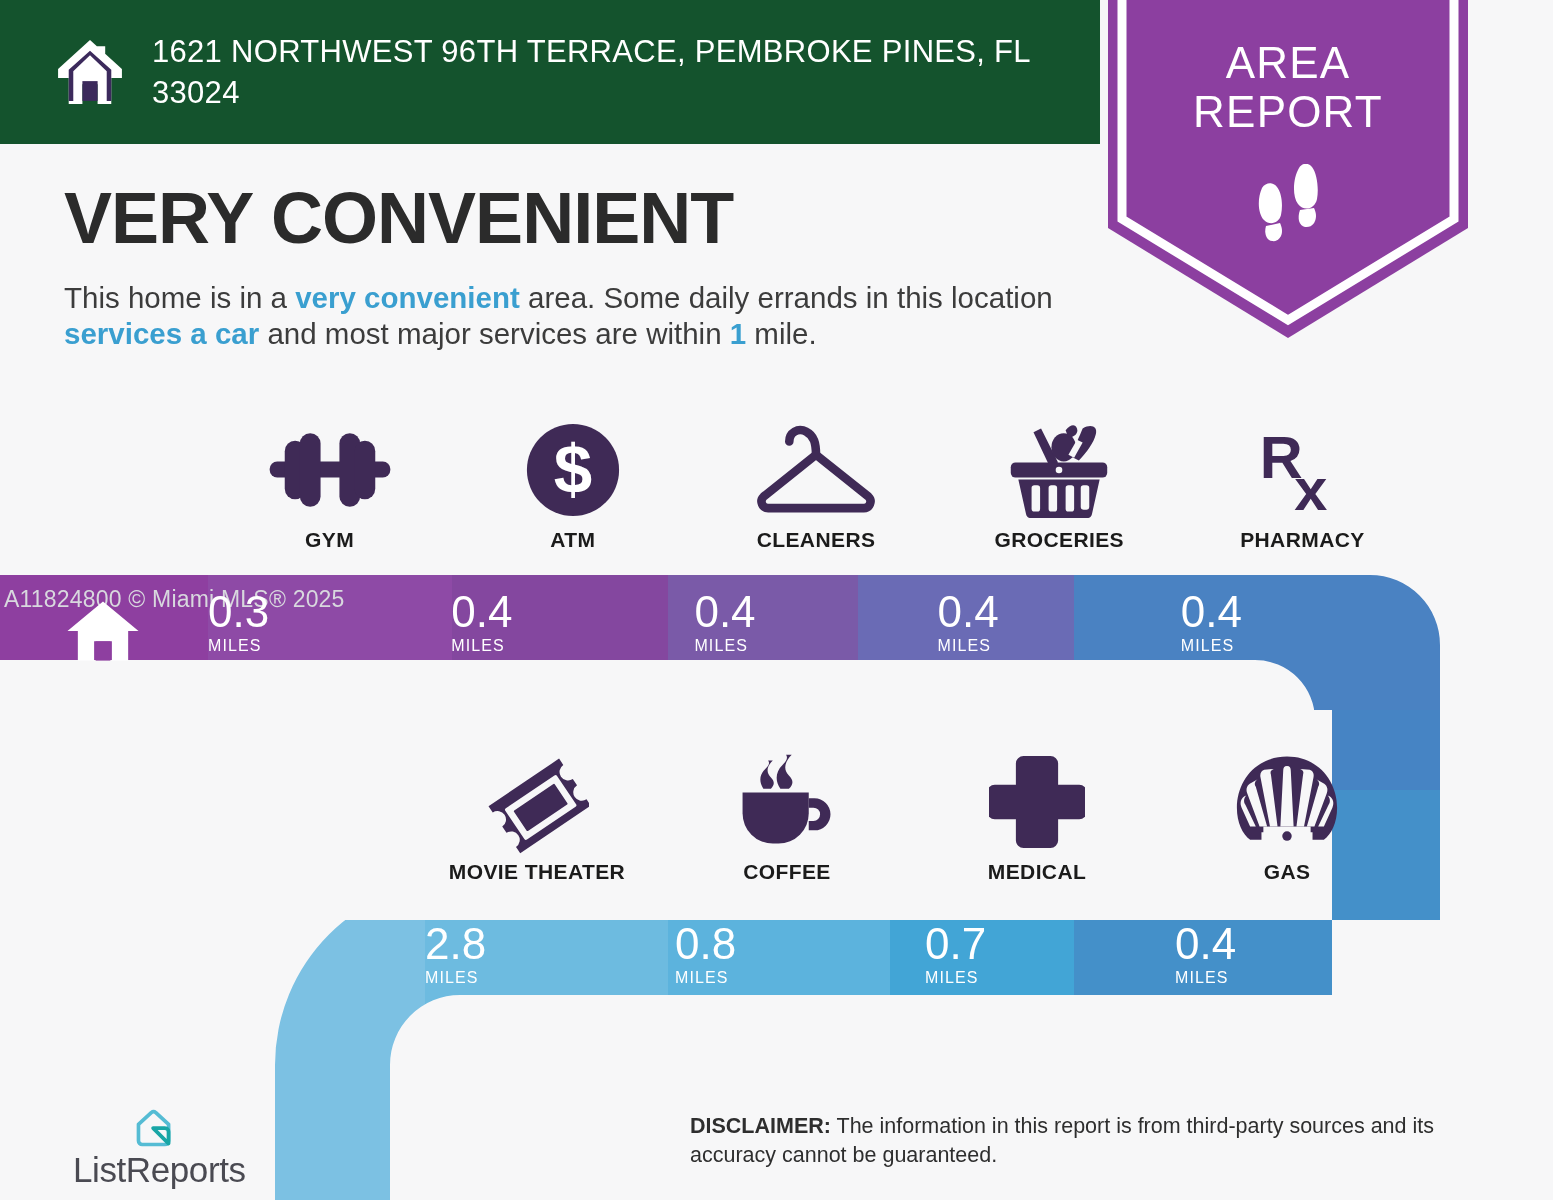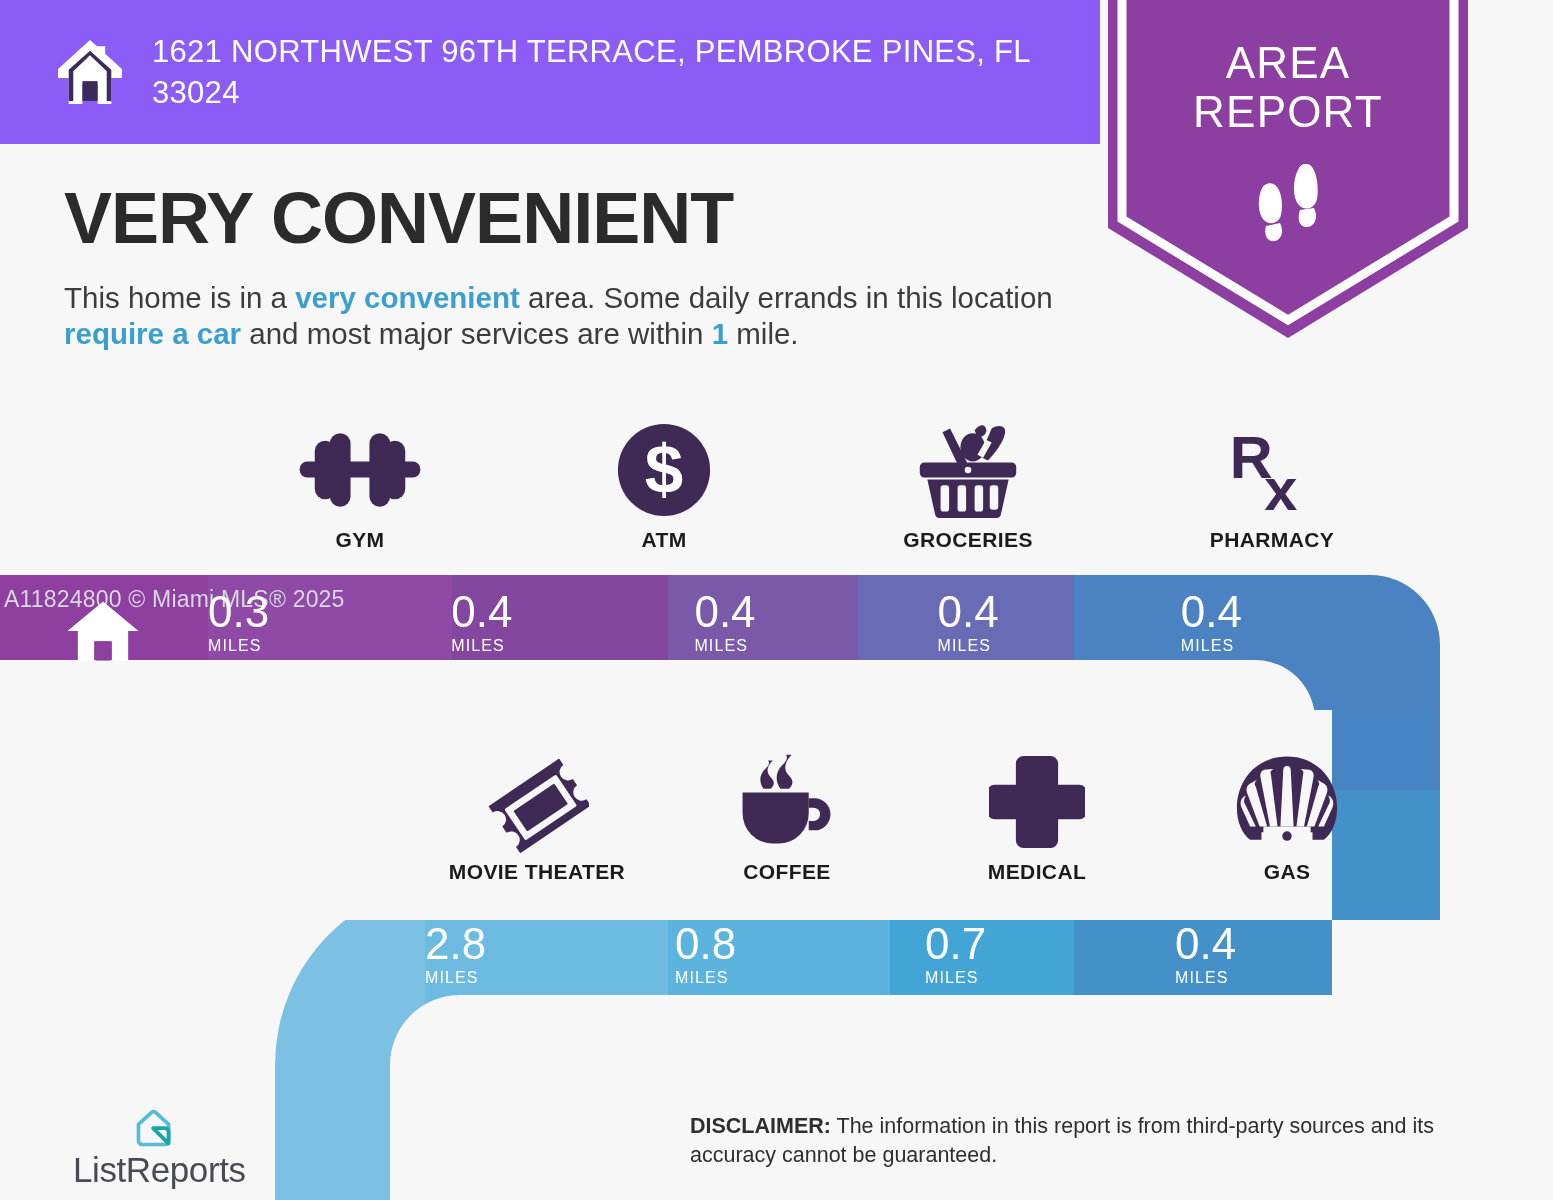--- a/index.html
+++ b/index.html
@@ -6,21 +6,21 @@
   body{
     width:1553px;height:1200px;position:relative;overflow:hidden;
     background:#f7f7f8;
     font-family:"Liberation Sans", sans-serif;
     -webkit-font-smoothing:antialiased;
   }
 
   
   .header{
     position:absolute;left:0;top:0;width:1100px;height:144px;
-    background:#8b5cf6;display:flex;align-items:center;
+    background:#14532d;display:flex;align-items:center;
   }
   .header-home{margin-left:52px;width:76px;height:76px;flex:0 0 auto;}
   .header-addr{
     margin-left:24px;color:#ffffff;font-size:31px;line-height:1.33;
     letter-spacing:.3px;font-weight:400;max-width:900px;
   }
 
   
   .badge{
     position:absolute;left:1108px;top:0;width:301px;height:338px;
@@ -123,21 +123,21 @@
         <path d="M10 62 c-2 7 0 14 6 15 c6 1 10 -4 10 -10 c0 -3 -1 -6 -2 -8 Z"></path>
         <path d="M43 4 c-6 10 -7 28 -1 36 c6 8 17 5 19 -5 c2 -10 0 -26 -5 -32 c-4 -5 -10 -4 -13 1 Z"></path>
         <path d="M44 46 c-3 8 -1 16 5 17 c7 1 11 -5 11 -11 c0 -3 -1 -6 -2 -8 Z"></path>
       </g>
     </svg>
   </span>
 </div>
 
 <div class="hero">
   <h1>VERY CONVENIENT</h1>
-  <p id="hero-paragraph"><span>This home is in a </span><span class="hl">very convenient</span><span> area. Some daily errands in this location </span><span class="hl">require a car</span><span> and most major services are within </span><span class="hl">1</span><span> mile.</span></p>
+  <p id="hero-paragraph"><span>This home is in a </span><span class="hl">very convenient</span><span> area. Some daily errands in this location </span><span class="hl">services a car</span><span> and most major services are within </span><span class="hl">1</span><span> mile.</span></p>
 </div>
 
 <div class="ribbon">
   <svg width="1553" height="640" viewBox="0 0 1553 640" aria-hidden="true">
     <defs>
       <clipPath id="ribbonClip">
         <path d="M0 15 H1370 a70 70 0 0 1 70 70 V365 a70 70 0 0 1 -70 70 H460
                  a70 70 0 0 0 -70 70 V640 H275 V505
                  a185 185 0 0 1 185 -185 H1255
                  a60 60 0 0 0 60 -60 V160
@@ -197,20 +197,31 @@
   <div class="cell">
     <span class="glyph">
       <svg viewBox="0 0 100 100" width="96" height="96" aria-hidden="true">
         <circle cx="50" cy="50" r="48" fill="#3f2a56"></circle>
         <text x="50" y="74" text-anchor="middle" font-family="'Liberation Sans',sans-serif" font-size="72" font-weight="700" fill="#ffffff">$</text>
       </svg>
     </span>
     <span class="lbl">ATM</span>
   </div>
 
+  <div class="cell">
+    <span class="glyph">
+      <svg viewBox="0 0 130 100" width="124" height="96" aria-hidden="true">
+        <g fill="none" stroke="#3f2a56" stroke-width="9" stroke-linecap="round" stroke-linejoin="round">
+          <path d="M65 34 c0 -12 -2 -20 -10 -24 c-9 -5 -18 1 -18 10"></path>
+          <path d="M65 34 L10 78 a7 7 0 0 0 5 12 H115 a7 7 0 0 0 5 -12 Z"></path>
+        </g>
+      </svg>
+    </span>
+    <span class="lbl">CLEANERS</span>
+  </div>
 
   <div class="cell">
     <span class="glyph">
       <svg viewBox="0 0 110 100" width="104" height="96" aria-hidden="true">
         <g fill="#3f2a56">
           <path d="M28 10 l8 -4 l18 36 l-9 4 Z"></path>
           <ellipse cx="60" cy="26" rx="13" ry="15"></ellipse>
           <path d="M62 8 c5 -6 10 -7 12 -2 c2 5 -3 9 -9 10 Z"></path>
           <path d="M80 6 c9 -5 16 -2 14 6 c-2 9 -10 20 -18 28 l-10 -5 c6 -9 11 -22 14 -29 Z"></path>
           <path d="M74 18 l6 3 l-9 16 l-6 -3 Z" fill="#f7f7f8"></path>

